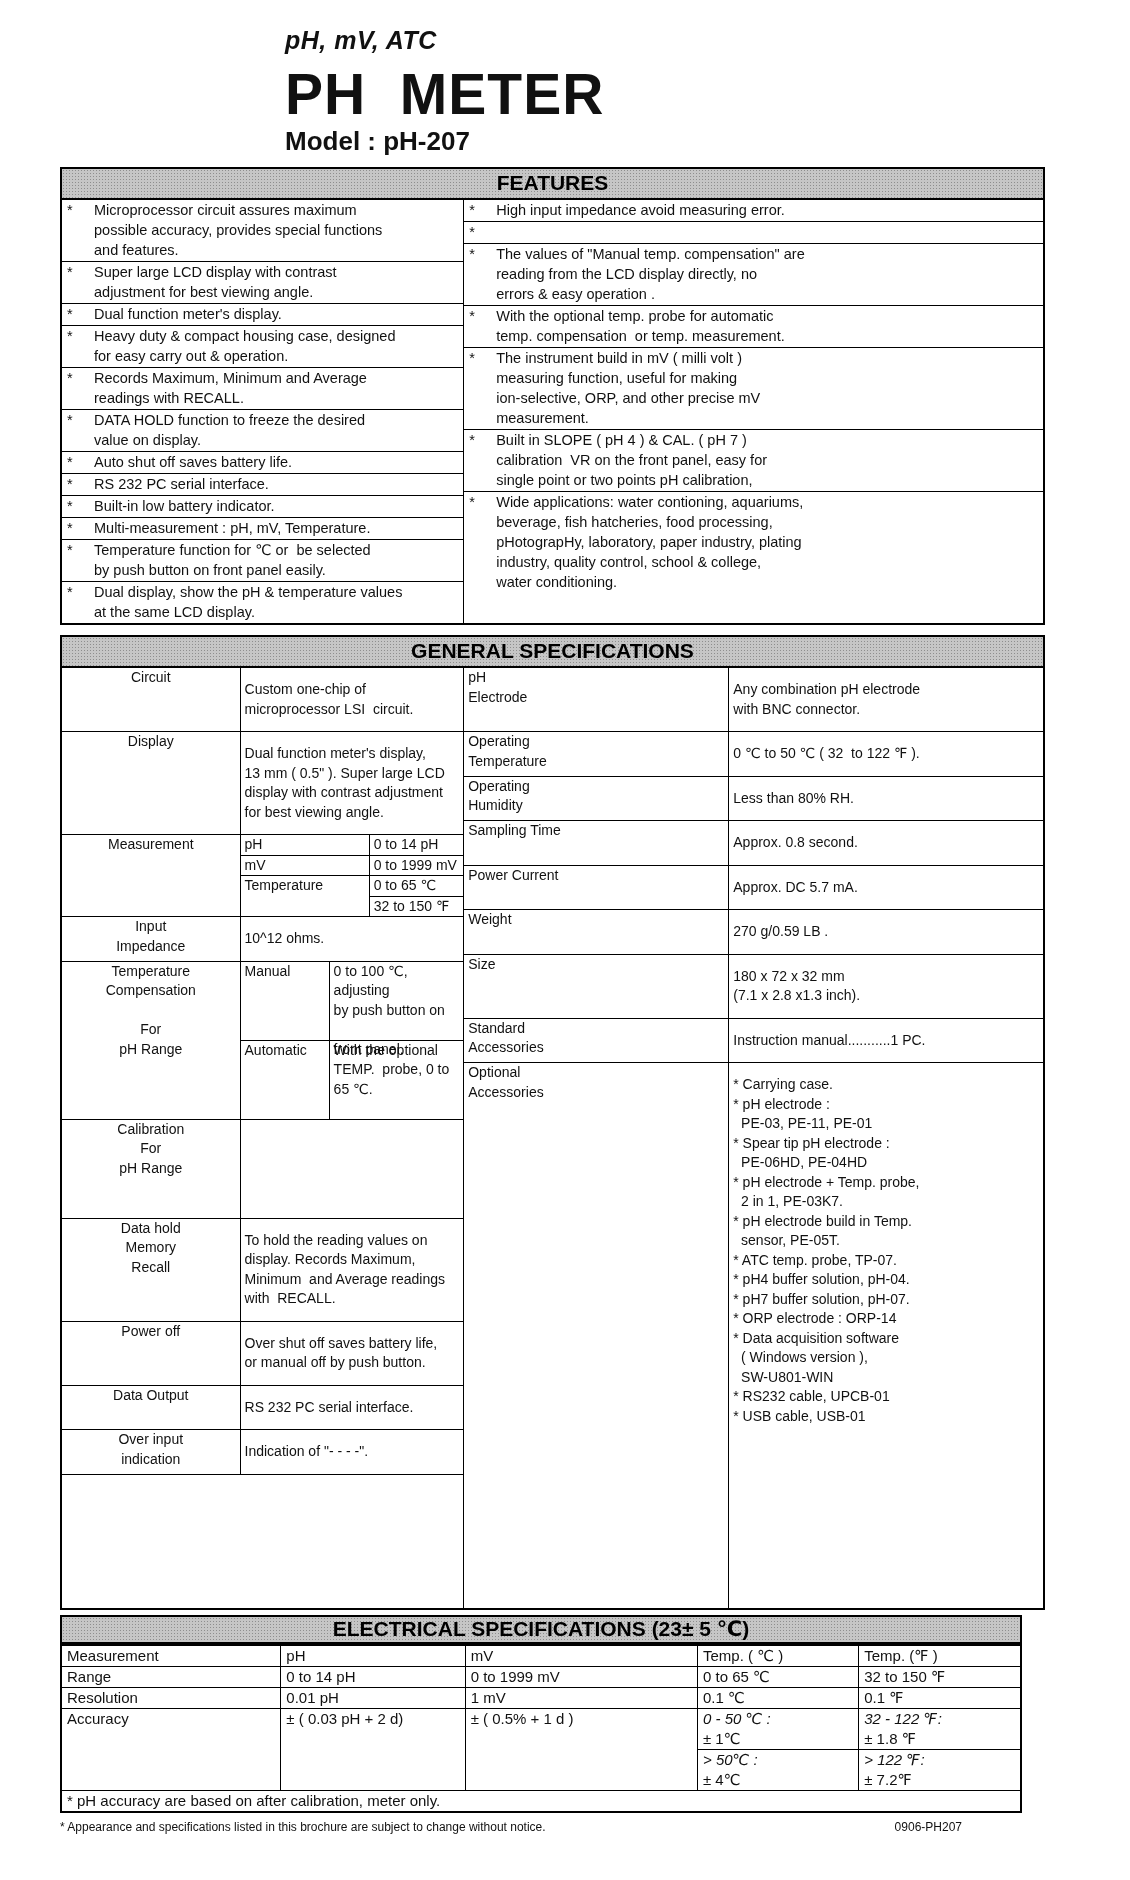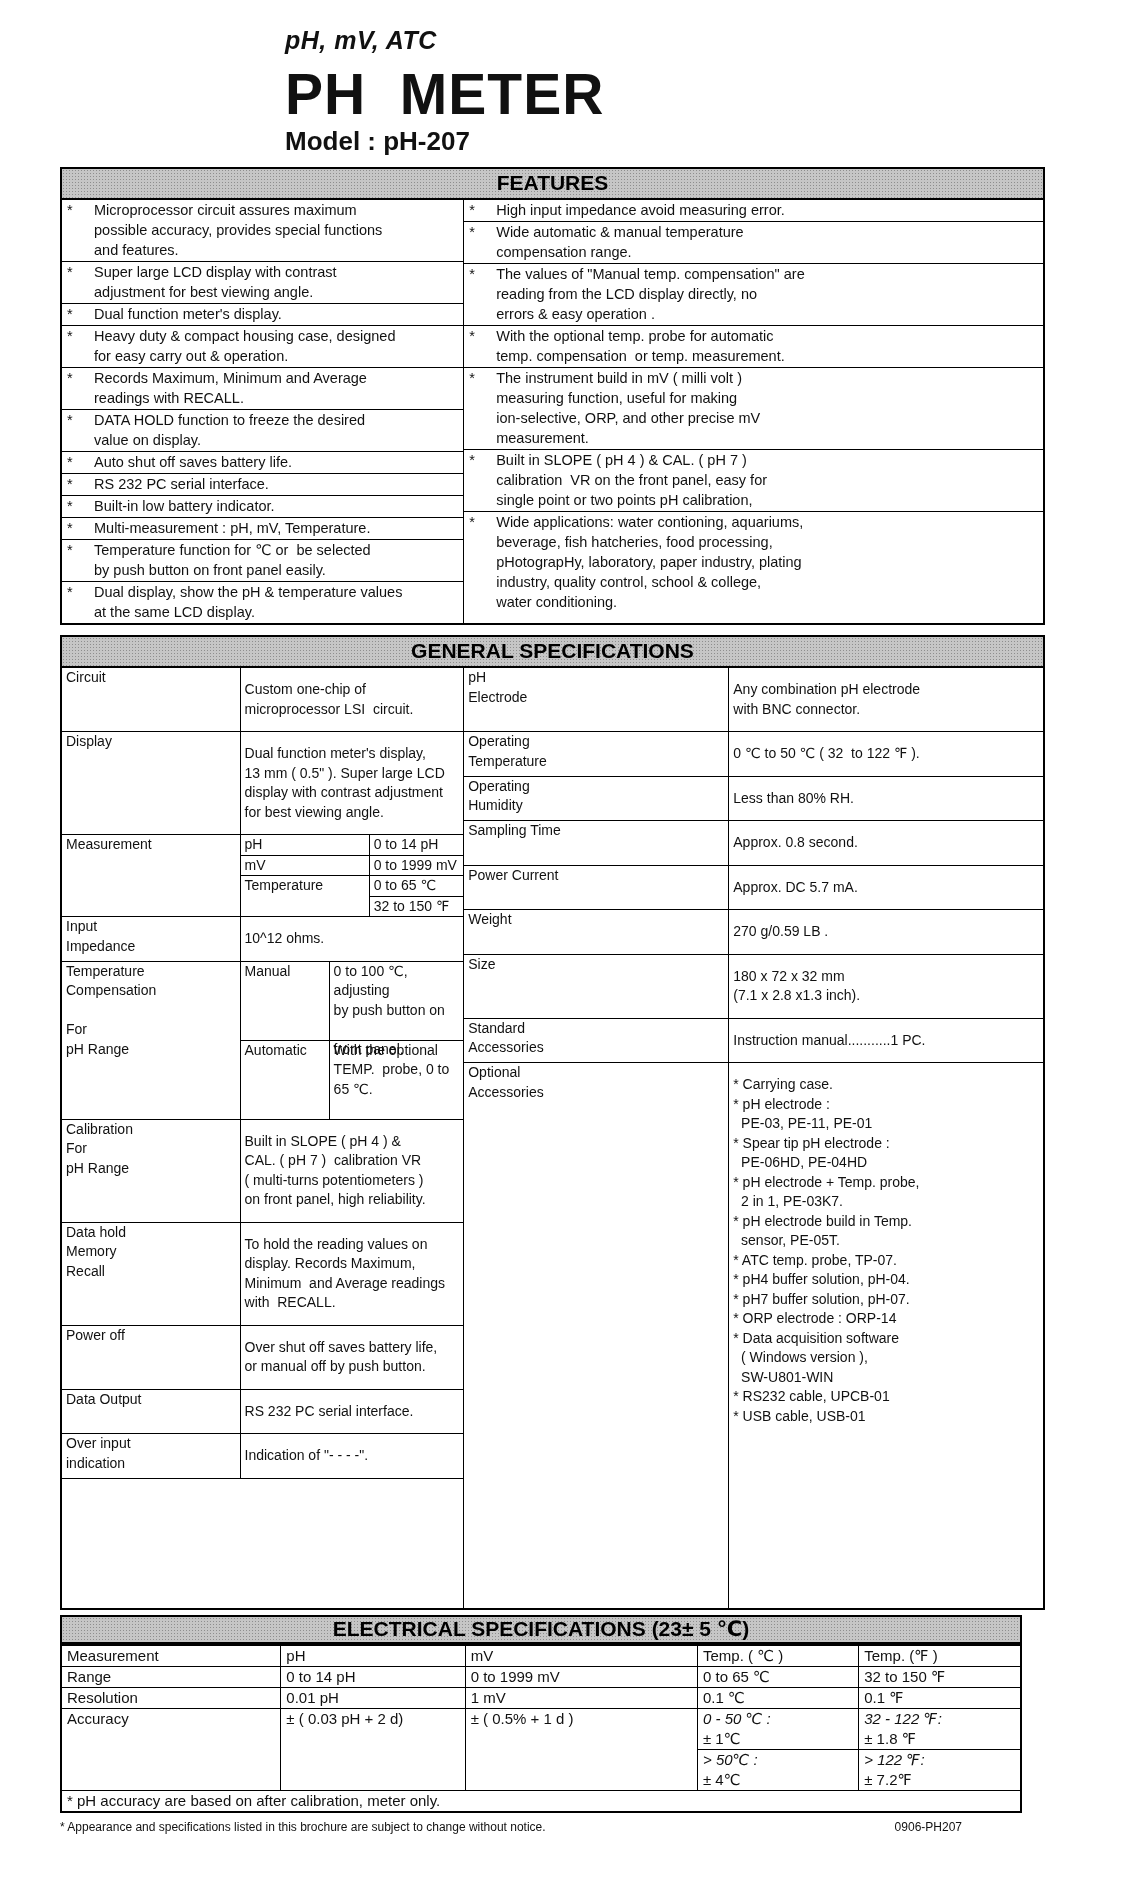--- a/index.html
+++ b/index.html
@@ -40,21 +40,21 @@
 
   
   .gs-cols{display:flex;align-items:stretch;font-size:14px;line-height:19.5px;min-height:940px;}
   .gs-half{display:flex;flex-direction:column;box-sizing:border-box;}
   .gs-half.left{width:41%;border-right:1px solid #000;}
   .gs-half.right{flex:1;}
   .gs-row{display:flex;border-top:1px solid #000;box-sizing:border-box;}
   .gs-row:first-child{border-top:none;}
   .gs-row.filler{flex:1;}
   .gs-label{border-right:1px solid #000;padding:0 4px;white-space:pre-wrap;box-sizing:border-box;}
-  .gs-half.left .gs-label{width:44.5%;}
+  .gs-half.left .gs-label{width:44.5%;text-align:center;}
   .gs-half.right .gs-label{width:45.8%;}
   .gs-value{flex:1;padding:12px 4px;white-space:pre-wrap;}
   .gs-sub{flex:1;display:flex;flex-direction:column;}
   .gs-subrow{display:flex;border-top:1px solid #000;flex:1;}
   .gs-subrow:first-child{border-top:none;}
   .gs-subrow .k{border-right:1px solid #000;padding:0 4px;box-sizing:border-box;}
   .gs-subrow .k.w58{width:58%;}
   .gs-subrow .k.w40{width:40%;}
   .gs-subrow .v{flex:1;display:flex;flex-direction:column;}
   .gs-subrow .v .vline{padding:0 4px;flex:1;white-space:pre-wrap;}
@@ -146,22 +146,20 @@
 at the same LCD display.</span>
           </div>
       </div>
       <div class="feat-col right">
         <div class="feat-item">
             <span class="feat-bullet">*</span>
             <span class="feat-text">High input impedance avoid measuring error.</span>
           </div>
         <div class="feat-item">
             <span class="feat-bullet">*</span>
-            <span class="feat-text">Wide automatic &amp; manual temperature
-compensation range.</span>
           </div>
         <div class="feat-item">
             <span class="feat-bullet">*</span>
             <span class="feat-text">The values of "Manual temp. compensation" are
 reading from the LCD display directly, no
 errors &amp; easy operation .</span>
           </div>
         <div class="feat-item">
             <span class="feat-bullet">*</span>
             <span class="feat-text">With the optional temp. probe for automatic
@@ -261,24 +259,20 @@
 TEMP.  probe, 0 to
 65 ℃.</div>
                 </div>
             </div>
           </div>
         </div>
         <div class="gs-row" style="min-height:99px">
           <div class="gs-label">Calibration
 For
 pH Range</div>
-          <div class="gs-value">Built in SLOPE ( pH 4 ) &amp;
-CAL. ( pH 7 )  calibration VR
-( multi-turns potentiometers )
-on front panel, high reliability.</div>
         </div>
         <div class="gs-row" style="min-height:97px">
           <div class="gs-label">Data hold
 Memory
 Recall</div>
           <div class="gs-value">To hold the reading values on
 display. Records Maximum,
 Minimum  and Average readings
 with  RECALL.</div>
         </div>

